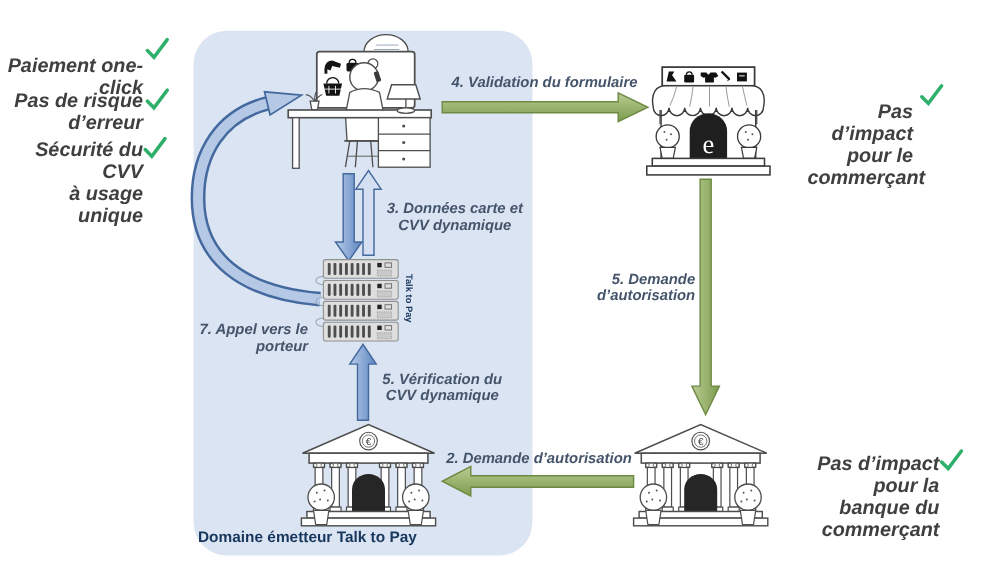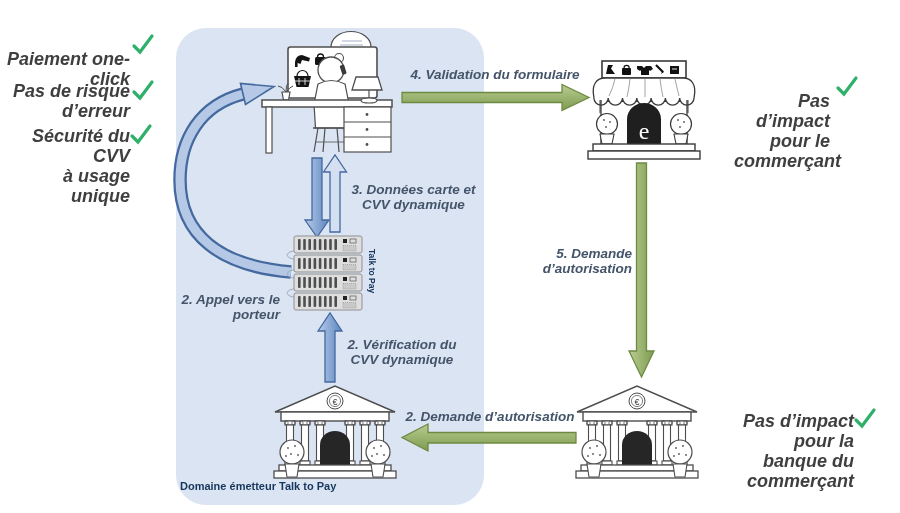--- a/index.html
+++ b/index.html
@@ -6,21 +6,21 @@
   .canvas{position:relative;width:900px;height:513px;background:#fff;overflow:hidden;
           font-family:"Liberation Sans", sans-serif;}
   .region{position:absolute;left:176px;top:28px;width:308px;height:477px;
           background:#dbe4f2;border-radius:30px;}
   .diagram{position:absolute;left:0;top:0;}
   .lbl{position:absolute;white-space:pre-line;line-height:1.12;}
   .benefit{font-size:18px;font-weight:bold;font-style:italic;color:#3f3f3f;}
   .step{font-size:13.5px;font-style:italic;color:#44546a;font-weight:bold;}
   .al-r{text-align:right;} .al-c{text-align:center;} .al-l{text-align:center;}
   .check{position:absolute;width:26px;height:24px;}
-  .domain-lbl{position:absolute;left:180px;top:480px;font-size:11px;font-weight:bold;
+  .domain-lbl{position:absolute;left:180px;top:480px;font-size:14px;font-weight:bold;
               color:#17365d;}
 </style>
 </head>
 <body>
 
 <div class="canvas">
 
   <div class="region"></div>
 
   <svg class="diagram" width="900" height="513" viewBox="0 0 900 513">
@@ -323,25 +323,25 @@
   <svg class="check" style="left:128px;top:122px;" viewBox="0 0 24 24">
     <path d="M3 14 L9 20 L21 4" fill="none" stroke="#2eb06a" stroke-width="3.2" stroke-linecap="round"></path>
     </svg>
   <svg class="check" style="left:834px;top:74px;" viewBox="0 0 24 24">
     <path d="M3 14 L9 20 L21 4" fill="none" stroke="#2eb06a" stroke-width="3.2" stroke-linecap="round"></path>
     </svg>
   <svg class="check" style="left:852px;top:406px;" viewBox="0 0 24 24">
     <path d="M3 14 L9 20 L21 4" fill="none" stroke="#2eb06a" stroke-width="3.2" stroke-linecap="round"></path>
     </svg>
 
-  <div class="lbl step al-r" style="left:172px;top:292px;width:108px;">2. Appel vers le
+  <div class="lbl step al-r" style="left:172px;top:292px;width:108px;">7. Appel vers le
 porteur</div>
   <div class="lbl step al-l" style="left:346px;top:182px;width:135px;">3. Données carte et
 CVV dynamique</div>
   <div class="lbl step al-c" style="left:405px;top:67px;width:180px;">4. Validation du formulaire</div>
   <div class="lbl step al-r" style="left:538px;top:246px;width:94px;">5. Demande
 d’autorisation</div>
   <div class="lbl step al-c" style="left:402px;top:409px;width:176px;">2. Demande d’autorisation</div>
-  <div class="lbl step al-l" style="left:341px;top:337px;width:122px;">2. Vérification du
+  <div class="lbl step al-l" style="left:341px;top:337px;width:122px;">5. Vérification du
 CVV dynamique</div>
 
   <div class="domain-lbl">Domaine émetteur Talk to Pay</div>
 </div>
 
 </body></html>

